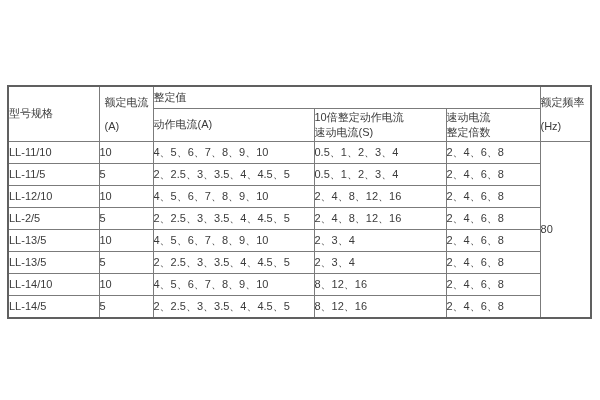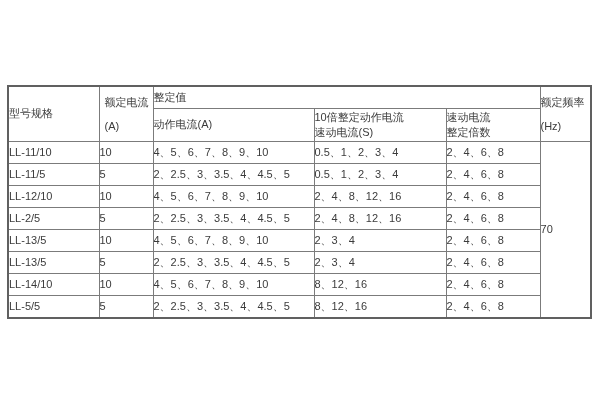--- a/index.html
+++ b/index.html
@@ -85,21 +85,21 @@
         </th>
       </tr>
     </thead>
     <tbody>
       <tr>
         <td class="model-cell">LL-11/10</td>
         <td class="rated-cell">10</td>
         <td class="num-list">4、5、6、7、8、9、10</td>
         <td class="num-list">0.5、1、2、3、4</td>
         <td class="num-list">2、4、6、8</td>
-        <td rowspan="8">70</td>
+        <td rowspan="8">80</td>
       </tr>
       <tr>
         <td class="model-cell">LL-11/5</td>
         <td class="rated-cell">5</td>
         <td class="num-list">2、2.5、3、3.5、4、4.5、5</td>
         <td class="num-list">0.5、1、2、3、4</td>
         <td class="num-list">2、4、6、8</td>
       </tr>
       <tr>
         <td class="model-cell">LL-12/10</td>
@@ -130,21 +130,21 @@
         <td class="num-list">2、4、6、8</td>
       </tr>
       <tr>
         <td class="model-cell">LL-14/10</td>
         <td class="rated-cell">10</td>
         <td class="num-list">4、5、6、7、8、9、10</td>
         <td class="num-list">8、12、16</td>
         <td class="num-list">2、4、6、8</td>
       </tr>
       <tr>
-        <td class="model-cell">LL-5/5</td>
+        <td class="model-cell">LL-14/5</td>
         <td class="rated-cell">5</td>
         <td class="num-list">2、2.5、3、3.5、4、4.5、5</td>
         <td class="num-list">8、12、16</td>
         <td class="num-list">2、4、6、8</td>
       </tr>
     </tbody>
   </table>
 </div>
 
 </body></html>

